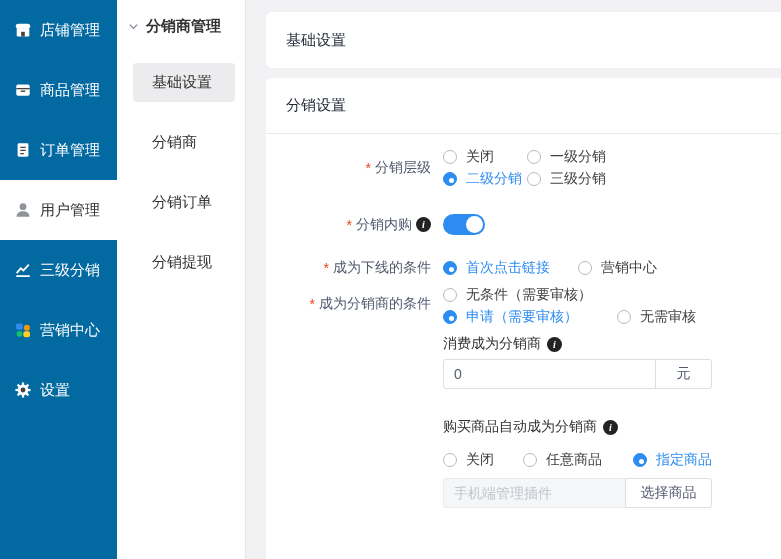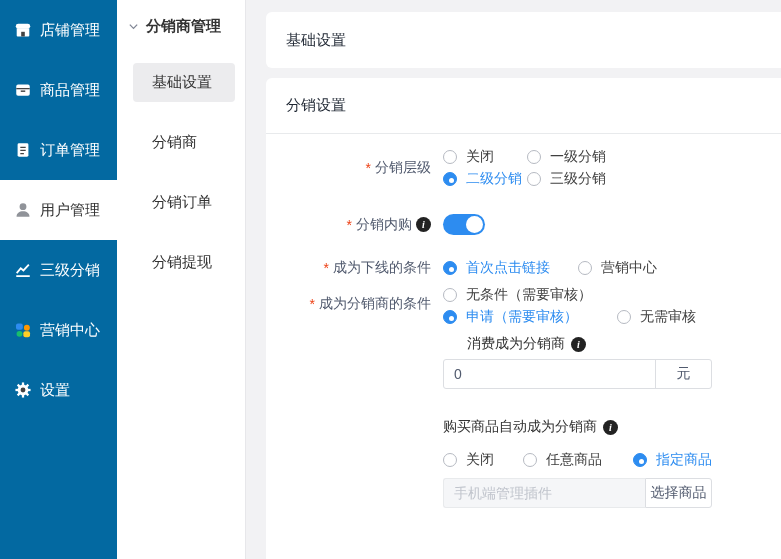--- a/index.html
+++ b/index.html
@@ -58,21 +58,21 @@
             display:flex; align-items:stretch; background:#fff; }
   .igroup input { flex:1; border:none; outline:none; padding:0 10px; font-size:14px; color:#515a6e;
                   background:transparent; min-width:0; font-family:inherit; }
   .igroup .unit { width:56px; border-left:1px solid #dcdee2; display:flex; align-items:center;
                   justify-content:center; font-size:14px; color:#515a6e; }
   .igroup2 { width:269px; height:30px; display:flex; align-items:stretch; }
   .igroup2 input { flex:1; min-width:0; border:1px solid #e8eaec; border-right:none;
                    border-radius:3px 0 0 3px; background:#f5f6f8; padding:4px 10px; font-size:14px;
                    color:#515a6e; outline:none; font-family:inherit; }
   .igroup2 input::placeholder { color:#c0c4cc; }
-  .igroup2 .btn { width:67px; border:1px solid #dcdee2; border-radius:0 3px 3px 0; background:#fff;
+  .igroup2 .btn { width:87px; border:1px solid #dcdee2; border-radius:0 3px 3px 0; background:#fff;
                   font-size:14px; color:#515a6e; cursor:pointer; font-family:inherit; }
 </style>
 </head>
 <body>
 
 <div class="sidebar">
   <div class="sb-item">
     <svg width="18" height="18" viewBox="0 0 20 20">
       <rect x="2" y="3" width="16" height="5.5" rx="2.7" fill="#fff"></rect>
       <path d="M3 8h14v8.2a1 1 0 0 1-1 1H4a1 1 0 0 1-1-1z" fill="#fff"></path>
@@ -248,21 +248,21 @@
             <span class="opt w174">
               <span class="rdo on"></span>
               <span class="olabel sel">申请（需要审核）</span>
             </span>
             <span class="opt">
               <span class="rdo"></span>
               <span class="olabel">无需审核</span>
             </span>
           </div>
 
-          <div class="subhead" style="margin-top:6px;margin-left:24px;">
+          <div class="subhead" style="margin-top:6px;">
             <span>消费成为分销商</span>
             <span class="info">i</span>
           </div>
           <div class="igroup" style="margin-top:5px;">
             <input type="text" value="0" style="">
             <span class="unit">元</span>
           </div>
 
           <div class="subhead" style="margin-top:28px;">
             <span>购买商品自动成为分销商</span>

